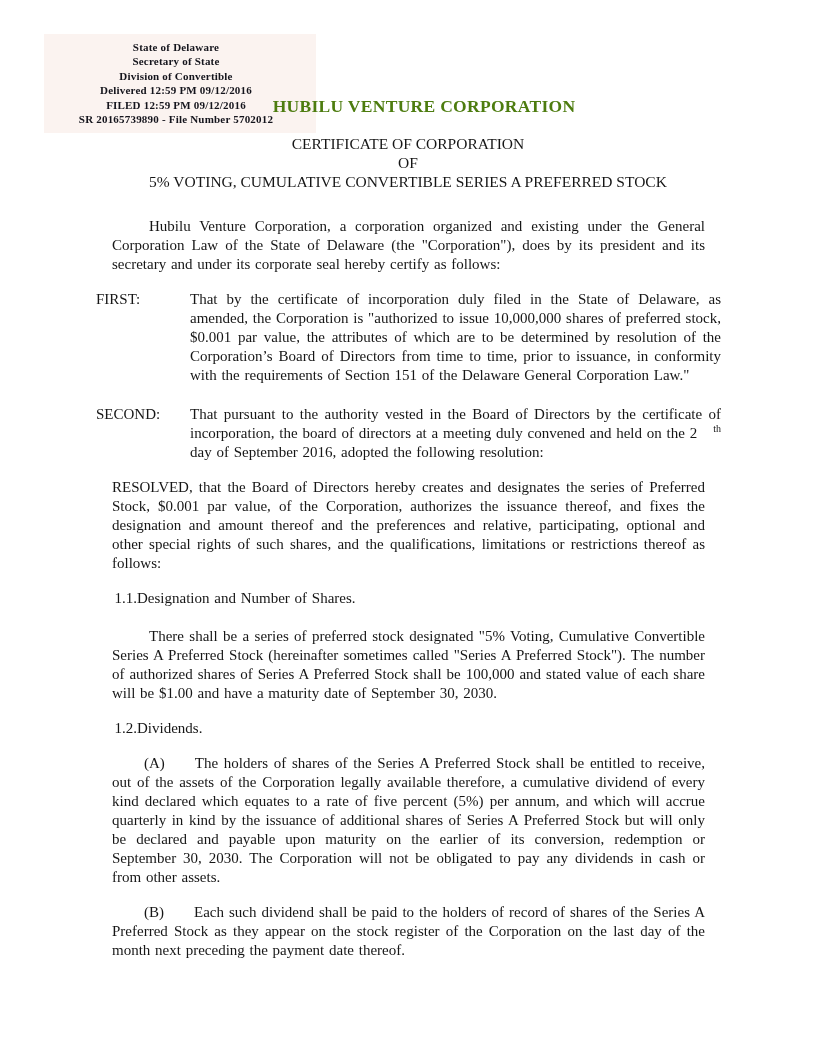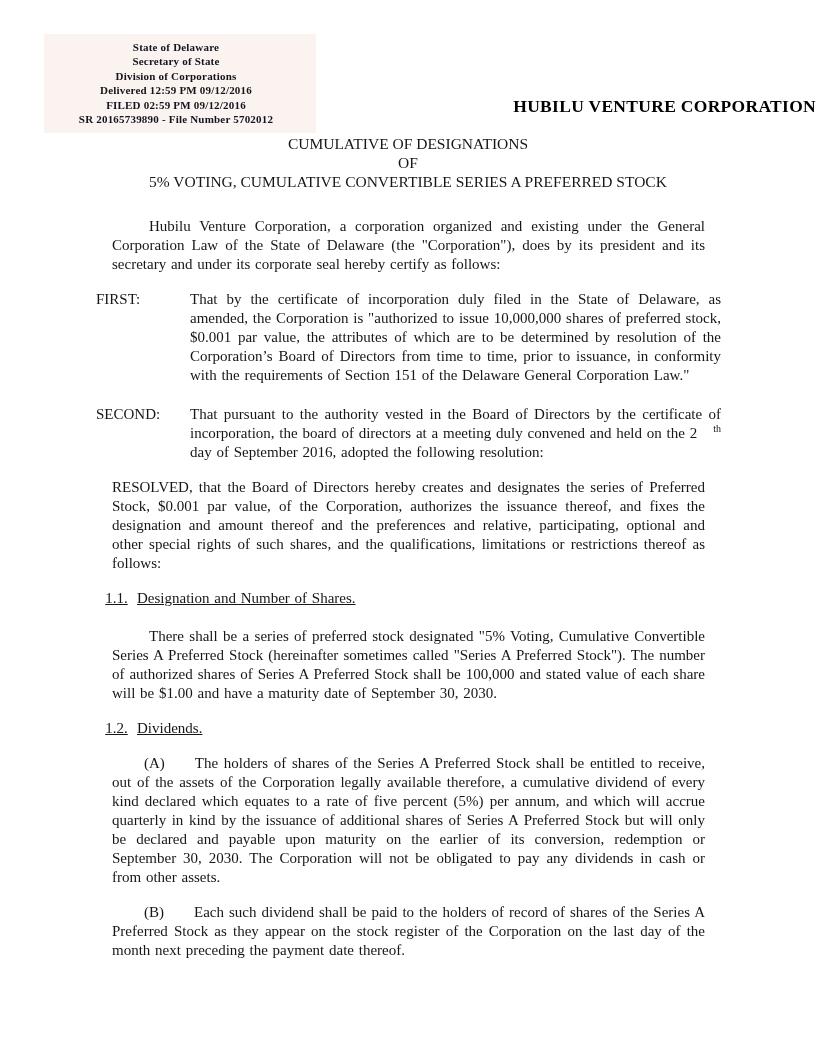--- a/index.html
+++ b/index.html
@@ -26,25 +26,25 @@
     color: #14141c;
     letter-spacing: 0.2px;
   }
   .doc-title {
     position: absolute;
     top: 96px;
     left: 0;
     width: 100%;
     box-sizing: border-box;
     padding-left: 32px;           
-    text-align: right;
+    text-align: center;
     font-weight: bold;
     font-size: 17.5px;
     letter-spacing: 0.3px;
-    color: #000000;
+    color: #4d7c0f;
   }
   .subtitle {
     position: absolute;
     top: 134px;
     left: 0;
     width: 100%;
     text-align: center;
     font-size: 15.5px;
     line-height: 19px;
     color: #161616;
@@ -66,44 +66,44 @@
   .mb-second   { margin-bottom: 16px; }
   .mb-resolved { margin-bottom: 13px; }
   .mb-h11      { margin-bottom: 19px; }
   .mb-p11      { margin-bottom: 16px; }
   .mb-h12      { margin-bottom: 10px; }
   .mb-pa       { margin-bottom: 17px; }
   .hang { display: flex; }
   .hang .hlabel { flex: 0 0 94px; width: 94px; text-align: left; }
   .hang .htext  { flex: 1; text-align: justify; }
   .resolved { margin-left: 94px; }
-  .sec-head { display: flex; text-align: center; text-decoration: underline; }
+  .sec-head { display: flex; text-align: right; }
   .sec-head .num { flex: 0 0 41px; width: 41px; }
   .item-para { text-indent: 32px; }
   .item-label { margin-right: 30px; }
   sup { font-size: 10px; line-height: 0; margin-left: 16px; }
 </style>
 </head>
 <body>
 
 <div class="page">
 
   <div class="stamp">
     <div>State of Delaware</div>
     <div>Secretary of State</div>
-    <div>Division of Corporations</div>
+    <div>Division of Convertible</div>
     <div>Delivered 12:59 PM 09/12/2016</div>
-    <div>FILED 02:59 PM 09/12/2016</div>
+    <div>FILED 12:59 PM 09/12/2016</div>
     <div>SR 20165739890 - File Number 5702012</div>
   </div>
 
   <div class="doc-title">HUBILU VENTURE CORPORATION</div>
 
   <div class="subtitle">
-    <div>CUMULATIVE OF DESIGNATIONS</div>
+    <div>CERTIFICATE OF CORPORATION</div>
     <div>OF</div>
     <div>5% VOTING, CUMULATIVE CONVERTIBLE SERIES A PREFERRED STOCK</div>
   </div>
 
   <div class="content">
 
     <p class="indent mb-intro">Hubilu Venture Corporation, a corporation organized and existing under the General Corporation Law of the State of Delaware (the "Corporation"), does by its president and its secretary and under its corporate seal hereby certify as follows:</p>
 
     <div class="hang mb-first">
       <div class="hlabel">FIRST:</div>

